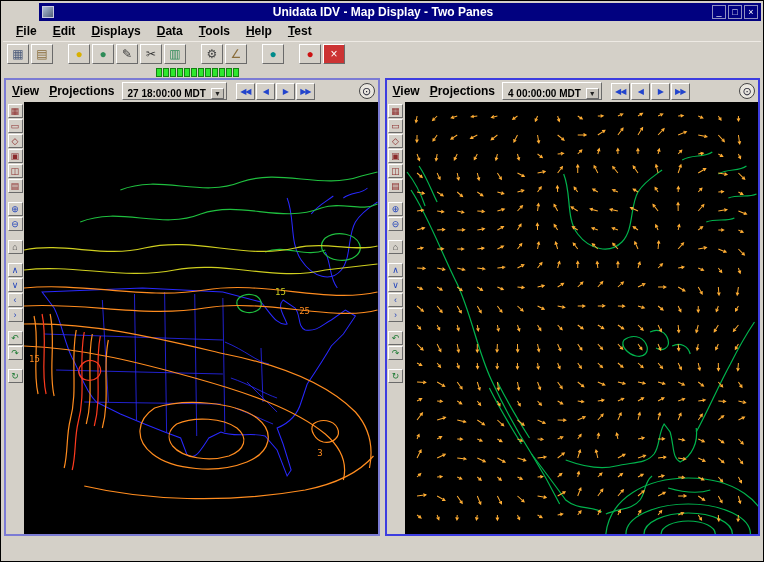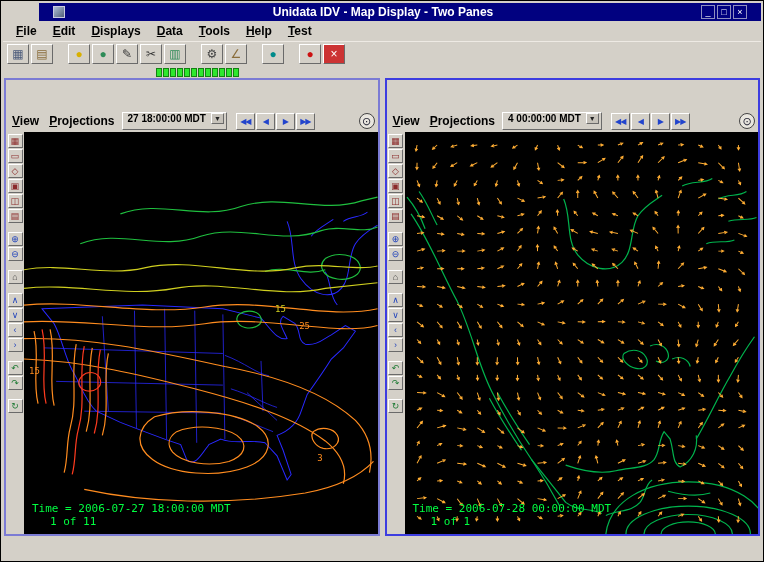--- a/index.html
+++ b/index.html
@@ -3,21 +3,21 @@
 <meta charset="utf-8">
 <style>
   * { box-sizing: border-box; margin: 0; padding: 0; }
   html,body { width:764px; height:562px; }
   body { font-family:"Liberation Sans", sans-serif; background:#555; }
 
   .window { width:764px; height:562px; border:1px solid #000; background:#d4d0c8;
             padding:2px; display:flex; flex-direction:column; overflow:hidden; }
 
   .titlebar { flex:0 0 18px; background:#010180; display:flex; align-items:center;
-              padding:0 14px; gap:3px;margin-left:36px; }
+              padding:0 3px; gap:3px;margin-left:36px; }
   .title-icon { width:12px; height:12px; background:linear-gradient(135deg,#aebed6,#51607a);
                 border:1px solid #c9c9e0; }
   .title-text { flex:1; text-align:center; color:#fff; font-weight:bold; font-size:12px; line-height:18px; }
   .win-controls { display:flex; gap:2px; }
   .win-btn { width:14px; height:14px; background:#010180; border:1px solid #8f8fc0; color:#fff;
              font-size:9px; line-height:11px; text-align:center; padding:0; cursor:pointer; }
 
   .menubar { flex:0 0 21px; display:flex; align-items:center; padding:0 5px; border-bottom:1px solid #eeeae4; }
   .menu-item { font-size:12px; font-weight:bold; color:#000; padding:2px 8px; cursor:default; }
   .mn { text-decoration:underline; }
@@ -29,23 +29,23 @@
   .tb-btn span { display:block; line-height:17px; }
   .tb-gap { width:11px; }
 
   .progress-strip { flex:0 0 12px; display:flex; align-items:center; padding-left:153px; }
   .seg { width:6px; height:9px; background:#2ee82e; border:1px solid #148014; margin-right:1px; }
 
   .panes { flex:1; display:flex; gap:5px; padding:0 1px 1px 1px; }
   .pane { flex:1; border:2px solid #7b7bd4; display:flex; flex-direction:column; background:#d4d0c8; min-width:0; }
   .pane-right { border-color:#3d3de0; }
 
-  .pane-header { flex:0 0 22px; display:flex; align-items:center; gap:4px; padding:0 3px;margin-top:30px; }
+  .pane-header { flex:0 0 22px; display:flex; align-items:center; gap:4px; padding:0 3px; }
   .pane-menu { font-size:12px; font-weight:bold; padding:0 3px; cursor:default; white-space:nowrap; }
-  .combo { display:flex; align-items:flex-start; height:18px; border:1px solid;
+  .combo { display:flex; align-items:flex-end; height:18px; border:1px solid;
            border-color:#ffffff #6a6a6a #6a6a6a #ffffff; background:#d4d0c8;
            padding:0 2px 0 5px; gap:5px; white-space:nowrap; cursor:pointer; }
   .combo-text { font-size:10px; font-weight:bold; }
   .combo-arrow { font-size:7px; border:1px solid; border-color:#ffffff #6a6a6a #6a6a6a #ffffff;
                  background:#c6c2ba; padding:1px 2px; color:#222; }
   .nav { display:flex; gap:1px; margin-left:5px; }
   .nav-btn { width:19px; height:17px; background:#d4d0c8; border:1px solid;
              border-color:#ffffff #6a6a6a #6a6a6a #ffffff; color:#2244cc; font-size:8px;
              letter-spacing:-1px; padding:0; cursor:pointer; }
   .clock-btn { margin-left:auto; width:16px; height:16px; border-radius:50%; border:1px solid #444;
@@ -240,24 +240,20 @@
               <path d="M58,262 C64,256 74,258 76,266 C78,274 70,280 62,278 C54,276 52,268 58,262"></path>
               <path d="M18,212 C24,240 16,266 22,292"></path>
             </g>
             <g id="contour-labels">
                 <text x="5" y="260" fill="#ff8c1f" class="clabel">15</text>
                 <text x="250" y="193" fill="#cfcf1f" class="clabel">15</text>
                 <text x="274" y="212" fill="#ff8c1f" class="clabel">25</text>
                 <text x="292" y="354" fill="#ff8c1f" class="clabel">3</text>
               </g>
           </svg>
-          <div class="map-caption">
-            <div>Time = 2006-07-27 18:00:00 MDT</div>
-            <div class="indent">1 of 11</div>
-          </div>
         </div>
       </div>
     </section>
 
     <section class="pane pane-right">
       <div class="pane-header">
         <span class="pane-menu"><span class="mn">V</span><span>iew</span></span>
         <span class="pane-menu"><span class="mn">P</span><span>rojections</span></span>
         <span class="combo">
           <span class="combo-text">4 00:00:00 MDT</span>
@@ -310,24 +306,20 @@
               <path d="M262,386 C276,390 292,392 304,388"></path>
               <ellipse cx="282" cy="432" rx="62" ry="30"></ellipse>
               <ellipse cx="282" cy="432" rx="44" ry="21"></ellipse>
               <ellipse cx="282" cy="432" rx="27" ry="13"></ellipse>
               <path d="M200,432 C204,396 240,376 282,376 C326,376 360,398 362,432"></path>
             </g>
             <g id="wind-vectors">
                 <path d="M12.0,14.0L10.9,20.5M10.0,17.7L10.9,20.5L12.7,18.2M12.0,33.0L11.8,40.2M10.5,37.5L11.8,40.2L13.3,37.6M12.0,52.0L14.4,58.6M12.2,56.6L14.4,58.6L14.8,55.6M12.0,71.0L17.2,75.5M14.2,74.8L17.2,75.5L16.1,72.7M12.0,90.0L19.2,91.6M16.3,92.4L19.2,91.6L16.9,89.6M12.0,109.0L18.4,108.1M16.0,109.9L18.4,108.1L15.6,107.1M12.0,128.0L19.4,125.8M17.2,127.9L19.4,125.8L16.4,125.2M12.0,147.0L18.0,145.7M15.7,147.7L18.0,145.7L15.1,144.9M12.0,166.0L20.0,166.5M17.3,167.7L20.0,166.5L17.4,164.9M12.0,185.0L17.4,187.3M14.4,187.6L17.4,187.3L15.5,184.9M12.0,204.0L18.3,209.4M15.4,208.7L18.3,209.4L17.2,206.6M12.0,223.0L15.6,227.2M12.8,226.1L15.6,227.2L15.0,224.3M12.0,242.0L18.0,248.1M15.1,247.2L18.0,248.1L17.1,245.2M12.0,261.0L16.7,263.6M13.7,263.6L16.7,263.6L15.1,261.1M12.0,280.0L20.7,280.4M18.0,281.7L20.7,280.4L18.2,278.9M12.0,299.0L16.6,296.6M14.9,299.1L16.6,296.6L13.6,296.6M12.0,318.0L17.4,310.9M16.9,313.9L17.4,310.9L14.7,312.2M12.0,337.0L14.0,332.4M14.3,335.3L14.0,332.4L11.7,334.2M12.0,356.0L16.0,348.0M16.1,351.0L16.0,348.0L13.5,349.7M12.0,375.0L15.7,371.6M14.7,374.4L15.7,371.6L12.8,372.4M12.0,394.0L20.9,392.8M18.5,394.6L20.9,392.8L18.1,391.8M12.0,413.0L16.0,416.0M13.1,415.5L16.0,416.0L14.7,413.3M32.0,14.0L27.4,18.5M28.3,15.6L27.4,18.5L30.2,17.7M32.0,33.0L27.8,39.0M28.1,36.1L27.8,39.0L30.5,37.7M32.0,52.0L30.9,58.7M29.9,55.9L30.9,58.7L32.7,56.3M32.0,71.0L34.9,77.4M32.5,75.6L34.9,77.4L35.1,74.4M32.0,90.0L38.0,93.9M35.0,93.6L38.0,93.9L36.6,91.3M32.0,109.0L38.6,109.9M35.8,111.0L38.6,109.9L36.2,108.2M32.0,128.0L39.5,127.5M37.0,129.1L39.5,127.5L36.8,126.3M32.0,147.0L38.3,146.8M35.7,148.3L38.3,146.8L35.6,145.5M32.0,166.0L39.7,167.7M36.8,168.5L39.7,167.7L37.4,165.7M32.0,185.0L37.0,188.2M34.1,188.0L37.0,188.2L35.6,185.6M32.0,204.0L37.0,210.4M34.3,209.2L37.0,210.4L36.5,207.5M32.0,223.0L34.5,228.1M32.1,226.4L34.5,228.1L34.6,225.1M32.0,242.0L35.7,249.6M33.2,247.8L35.7,249.6L35.8,246.6M32.0,261.0L35.4,265.3M32.6,264.1L35.4,265.3L34.8,262.3M32.0,280.0L39.5,284.4M36.5,284.3L39.5,284.4L37.9,281.8M32.0,299.0L37.2,299.4M34.5,300.6L37.2,299.4L34.7,297.8M32.0,318.0L40.4,315.4M38.3,317.5L40.4,315.4L37.5,314.8M32.0,337.0L36.5,334.6M34.8,337.1L36.5,334.6L33.5,334.6M32.0,356.0L40.1,352.3M38.3,354.7L40.1,352.3L37.1,352.1M32.0,375.0L37.0,374.6M34.5,376.2L37.0,374.6L34.3,373.4M32.0,394.0L39.8,398.4M36.8,398.4L39.8,398.4L38.2,395.9M32.0,413.0L33.7,417.7M31.4,415.7L33.7,417.7L34.1,414.7M52.0,14.0L46.0,16.0M48.1,13.8L46.0,16.0L49.0,16.5M52.0,33.0L45.7,37.1M47.2,34.5L45.7,37.1L48.7,36.9M52.0,52.0L49.1,58.0M49.0,55.0L49.1,58.0L51.5,56.2M52.0,71.0L53.5,78.0M51.5,75.7L53.5,78.0L54.3,75.1M52.0,90.0L57.3,94.6M54.4,93.9L57.3,94.6L56.2,91.8M52.0,109.0L58.6,110.5M55.8,111.3L58.6,110.5L56.4,108.5M52.0,128.0L59.4,127.8M56.7,129.3L59.4,127.8L56.7,126.5M52.0,147.0L58.5,147.0M55.8,148.4L58.5,147.0L55.8,145.6M52.0,166.0L59.5,167.9M56.5,168.6L59.5,167.9L57.2,165.9M52.0,185.0L56.9,188.7M54.0,188.2L56.9,188.7L55.6,185.9M52.0,204.0L56.1,210.9M53.5,209.3L56.1,210.9L56.0,207.9M52.0,223.0L53.5,228.6M51.5,226.4L53.5,228.6L54.2,225.7M52.0,242.0L53.5,250.2M51.6,247.8L53.5,250.2L54.4,247.3M52.0,261.0L53.7,266.3M51.5,264.2L53.7,266.3L54.2,263.4M52.0,280.0L56.9,287.0M54.2,285.6L56.9,287.0L56.6,284.0M52.0,299.0L56.5,301.9M53.5,301.7L56.5,301.9L55.0,299.3M52.0,318.0L60.5,320.0M57.6,320.8L60.5,320.0L58.3,318.0M52.0,337.0L57.2,337.3M54.5,338.5L57.2,337.3L54.6,335.7M52.0,356.0L60.8,357.0M58.0,358.1L60.8,357.0L58.4,355.3M52.0,375.0L56.6,377.1M53.6,377.3L56.6,377.1L54.8,374.7M52.0,394.0L57.0,401.4M54.4,400.0L57.0,401.4L56.7,398.5M52.0,413.0L51.7,418.0M50.5,415.3L51.7,418.0L53.3,415.4M72.0,14.0L65.9,14.8M68.3,13.1L65.9,14.8L68.7,15.9M72.0,33.0L65.2,36.5M66.9,34.0L65.2,36.5L68.2,36.6M72.0,52.0L69.0,57.7M68.9,54.7L69.0,57.7L71.5,56.1M72.0,71.0L73.8,78.1M71.8,75.9L73.8,78.1L74.5,75.2M72.0,90.0L77.6,93.9M74.6,93.6L77.6,93.9L76.2,91.3M72.0,109.0L79.0,109.6M76.2,110.8L79.0,109.6L76.4,107.9M72.0,128.0L79.1,126.7M76.7,128.6L79.1,126.7L76.2,125.8M72.0,147.0L78.6,146.1M76.1,147.8L78.6,146.1L75.7,145.0M72.0,166.0L79.5,167.1M76.6,168.1L79.5,167.1L77.1,165.3M72.0,185.0L77.2,188.5M74.3,188.2L77.2,188.5L75.8,185.8M72.0,204.0L75.9,210.8M73.4,209.2L75.9,210.8L75.8,207.8M72.0,223.0L73.0,228.9M71.2,226.5L73.0,228.9L73.9,226.0M72.0,242.0L72.0,250.2M70.6,247.5L72.0,250.2L73.4,247.5M72.0,261.0L72.3,266.7M70.8,264.1L72.3,266.7L73.6,264.0M72.0,280.0L74.5,288.1M72.4,286.0L74.5,288.1L75.1,285.1M72.0,299.0L75.3,303.3M72.6,302.1L75.3,303.3L74.8,300.4M72.0,318.0L79.2,322.9M76.2,322.6L79.2,322.9L77.8,320.2M72.0,337.0L76.8,339.1M73.8,339.3L76.8,339.1L74.9,336.7M72.0,356.0L80.0,359.7M77.0,359.9L80.0,359.7L78.2,357.3M72.0,375.0L75.9,378.3M72.9,377.7L75.9,378.3L74.8,375.5M72.0,394.0L75.4,402.3M73.1,400.4L75.4,402.3L75.7,399.3M72.0,413.0L71.1,417.9M70.2,415.1L71.1,417.9L73.0,415.6M92.0,14.0L86.1,15.4M88.4,13.4L86.1,15.4L89.0,16.2M92.0,33.0L85.8,37.8M87.0,35.0L85.8,37.8L88.8,37.3M92.0,52.0L90.5,58.2M89.8,55.3L90.5,58.2L92.5,55.9M92.0,71.0L96.0,77.3M93.4,75.9L96.0,77.3L95.8,74.4M92.0,90.0L98.4,91.8M95.5,92.4L98.4,91.8L96.3,89.7M92.0,109.0L98.9,107.0M96.7,109.1L98.9,107.0L95.9,106.4M92.0,128.0L98.1,124.5M96.5,127.0L98.1,124.5L95.1,124.6M92.0,147.0L98.1,144.0M96.3,146.4L98.1,144.0L95.1,143.9M92.0,166.0L99.3,165.2M96.9,166.9L99.3,165.2L96.5,164.1M92.0,185.0L97.9,187.5M95.0,187.8L97.9,187.5L96.1,185.2M92.0,204.0L96.6,210.2M93.8,208.9L96.6,210.2L96.1,207.3M92.0,223.0L93.2,229.0M91.3,226.7L93.2,229.0L94.1,226.1M92.0,242.0L91.6,250.0M90.3,247.3L91.6,250.0L93.2,247.5M92.0,261.0L91.7,266.8M90.4,264.1L91.7,266.8L93.3,264.2M92.0,280.0L93.3,288.2M91.5,285.8L93.3,288.2L94.3,285.4M92.0,299.0L94.6,303.9M92.1,302.2L94.6,303.9L94.6,300.9M92.0,318.0L98.3,323.8M95.4,323.1L98.3,323.8L97.3,321.0M92.0,337.0L96.6,339.7M93.6,339.6L96.6,339.7L95.0,337.1M92.0,356.0L99.7,360.2M96.7,360.2L99.7,360.2L98.0,357.7M92.0,375.0L95.9,378.3M93.0,377.7L95.9,378.3L94.8,375.5M92.0,394.0L96.1,401.9M93.6,400.2L96.1,401.9L96.1,398.9M92.0,413.0L92.0,418.1M90.6,415.4L92.0,418.1L93.4,415.4M112.0,14.0L107.2,17.3M108.5,14.7L107.2,17.3L110.1,17.0M112.0,33.0L108.4,40.1M108.3,37.1L108.4,40.1L110.8,38.4M112.0,52.0L113.6,58.0M111.6,55.8L113.6,58.0L114.3,55.0M112.0,71.0L118.8,74.5M115.8,74.6L118.8,74.5L117.1,72.0M112.0,90.0L118.3,88.2M116.1,90.3L118.3,88.2L115.3,87.6M112.0,109.0L117.0,103.7M116.2,106.6L117.0,103.7L114.2,104.6M112.0,128.0L115.6,122.1M115.4,125.1L115.6,122.1L113.0,123.7M112.0,147.0L116.3,141.6M115.8,144.5L116.3,141.6L113.6,142.7M112.0,166.0L118.4,162.7M116.7,165.1L118.4,162.7L115.4,162.6M112.0,185.0L118.6,185.7M115.8,186.8L118.6,185.7L116.1,184.0M112.0,204.0L117.6,209.1M114.7,208.3L117.6,209.1L116.6,206.2M112.0,223.0L114.0,228.9M111.8,226.9L114.0,228.9L114.5,226.0M112.0,242.0L112.2,249.9M110.7,247.3L112.2,249.9L113.6,247.2M112.0,261.0L111.9,267.0M110.6,264.3L111.9,267.0L113.4,264.3M112.0,280.0L113.5,288.1M111.6,285.7L113.5,288.1L114.4,285.2M112.0,299.0L114.8,303.9M112.3,302.3L114.8,303.9L114.7,300.9M112.0,318.0L118.6,323.3M115.6,322.7L118.6,323.3L117.4,320.5M112.0,337.0L117.0,339.1M114.0,339.4L117.0,339.1L115.1,336.8M112.0,356.0L120.3,358.6M117.3,359.2L120.3,358.6L118.2,356.4M112.0,375.0L116.8,377.2M113.8,377.4L116.8,377.2L114.9,374.8M112.0,394.0L118.6,399.9M115.7,399.2L118.6,399.9L117.6,397.1M112.0,413.0L114.1,417.6M111.7,415.8L114.1,417.6L114.3,414.7M132.0,14.0L129.8,19.3M129.5,16.3L129.8,19.3L132.1,17.4M132.0,33.0L133.3,41.0M131.5,38.6L133.3,41.0L134.3,38.2M132.0,52.0L136.8,55.6M133.9,55.2L136.8,55.6L135.6,52.9M132.0,71.0L139.6,69.4M137.3,71.3L139.6,69.4L136.8,68.6M132.0,90.0L135.7,84.8M135.3,87.8L135.7,84.8L133.0,86.2M132.0,109.0L133.0,101.6M134.0,104.4L133.0,101.6L131.2,104.0M132.0,128.0L131.8,121.3M133.3,123.9L131.8,121.3L130.5,124.0M132.0,147.0L133.3,140.0M134.2,142.8L133.3,140.0L131.4,142.3M132.0,166.0L136.4,160.5M135.9,163.4L136.4,160.5L133.6,161.7M132.0,185.0L138.6,183.5M136.3,185.5L138.6,183.5L135.7,182.7M132.0,204.0L138.6,207.3M135.6,207.4L138.6,207.3L136.9,204.9M132.0,223.0L135.3,228.5M132.7,227.0L135.3,228.5L135.1,225.5M132.0,242.0L133.5,249.6M131.6,247.3L133.5,249.6L134.4,246.7M132.0,261.0L132.9,267.0M131.1,264.6L132.9,267.0L133.9,264.2M132.0,280.0L134.8,287.6M132.5,285.6L134.8,287.6L135.2,284.6M132.0,299.0L135.9,303.3M133.0,302.3L135.9,303.3L135.2,300.4M132.0,318.0L139.6,321.4M136.6,321.6L139.6,321.4L137.8,319.0M132.0,337.0L137.5,337.4M134.8,338.6L137.5,337.4L135.0,335.8M132.0,356.0L140.5,355.0M138.1,356.7L140.5,355.0L137.7,353.9M132.0,375.0L137.3,374.6M134.8,376.2L137.3,374.6L134.6,373.4M132.0,394.0L140.6,395.5M137.8,396.4L140.6,395.5L138.3,393.6M132.0,413.0L136.5,415.6M133.5,415.5L136.5,415.6L134.9,413.0M152.0,14.0L153.7,19.4M151.5,17.3L153.7,19.4L154.2,16.4M152.0,33.0L158.4,38.2M155.5,37.6L158.4,38.2L157.2,35.4M152.0,52.0L157.9,51.4M155.4,53.1L157.9,51.4L155.1,50.3M152.0,71.0L156.8,64.7M156.3,67.6L156.8,64.7L154.1,65.9M152.0,90.0L151.7,83.8M153.2,86.4L151.7,83.8L150.4,86.5M152.0,109.0L148.4,102.3M150.9,103.9L148.4,102.3L148.4,105.3M152.0,128.0L148.5,122.5M151.1,124.0L148.5,122.5L148.7,125.5M152.0,147.0L149.9,140.0M152.0,142.1L149.9,140.0L149.3,143.0M152.0,166.0L153.9,159.4M154.6,162.3L153.9,159.4L151.8,161.5M152.0,185.0L157.9,181.4M156.4,184.0L157.9,181.4L154.9,181.6M152.0,204.0L159.1,205.5M156.2,206.3L159.1,205.5L156.8,203.6M152.0,223.0L156.5,227.8M153.7,226.8L156.5,227.8L155.7,224.9M152.0,242.0L155.0,248.9M152.7,247.1L155.0,248.9L155.3,246.0M152.0,261.0L154.3,266.8M152.0,264.9L154.3,266.8L154.6,263.8M152.0,280.0L156.6,286.5M153.9,285.1L156.6,286.5L156.2,283.5M152.0,299.0L157.1,302.0M154.1,301.9L157.1,302.0L155.6,299.4M152.0,318.0L160.2,318.2M157.5,319.5L160.2,318.2L157.6,316.7M152.0,337.0L157.2,334.8M155.3,337.1L157.2,334.8L154.2,334.5M152.0,356.0L158.7,350.8M157.5,353.5L158.7,350.8L155.7,351.3M152.0,375.0L156.2,371.5M155.0,374.3L156.2,371.5L153.2,372.1M152.0,394.0L159.5,389.7M158.0,392.2L159.5,389.7L156.6,389.8M152.0,413.0L157.1,412.0M154.8,413.9L157.1,412.0L154.2,411.1M172.0,14.0L176.6,17.0M173.6,16.7L176.6,17.0L175.2,14.4M172.0,33.0L180.4,32.9M177.8,34.3L180.4,32.9L177.7,31.5M172.0,52.0L176.1,47.9M175.2,50.8L176.1,47.9L173.2,48.8M172.0,71.0L172.0,62.9M173.4,65.5L172.0,62.9L170.6,65.5M172.0,90.0L168.4,85.1M171.1,86.4L168.4,85.1L168.8,88.1M172.0,109.0L165.4,104.8M168.4,105.0L165.4,104.8L166.9,107.4M172.0,128.0L166.6,124.6M169.6,124.8L166.6,124.6L168.1,127.2M172.0,147.0L167.5,141.0M170.3,142.3L167.5,141.0L168.0,144.0M172.0,166.0L172.0,159.3M173.4,161.9L172.0,159.3L170.6,161.9M172.0,185.0L177.1,180.1M176.2,182.9L177.1,180.1L174.2,180.9M172.0,204.0L179.1,204.1M176.4,205.5L179.1,204.1L176.5,202.7M172.0,223.0L177.4,227.0M174.5,226.6L177.4,227.0L176.2,224.3M172.0,242.0L176.2,248.1M173.6,246.7L176.2,248.1L175.9,245.1M172.0,261.0L175.7,266.3M173.0,264.9L175.7,266.3L175.3,263.3M172.0,280.0L178.1,284.8M175.2,284.3L178.1,284.8L176.9,282.0M172.0,299.0L178.0,299.9M175.2,300.9L178.0,299.9L175.6,298.1M172.0,318.0L179.4,314.7M177.5,317.1L179.4,314.7L176.4,314.5M172.0,337.0L175.4,332.4M175.0,335.3L175.4,332.4L172.7,333.6M172.0,356.0L174.5,348.0M175.1,351.0L174.5,348.0L172.4,350.1M172.0,375.0L173.2,369.6M174.0,372.5L173.2,369.6L171.3,371.9M172.0,394.0L175.1,386.0M175.4,388.9L175.1,386.0L172.8,387.9M172.0,413.0L175.3,408.8M174.8,411.8L175.3,408.8L172.5,410.0M192.0,14.0L197.4,13.9M194.8,15.4L197.4,13.9L194.7,12.6M192.0,33.0L199.1,28.3M197.7,30.9L199.1,28.3L196.1,28.6M192.0,52.0L193.5,46.6M194.1,49.5L193.5,46.6L191.4,48.8M192.0,71.0L188.3,63.6M190.8,65.4L188.3,63.6L188.2,66.6M192.0,90.0L186.9,87.0M189.9,87.1L186.9,87.0L188.5,89.5M192.0,109.0L184.3,106.9M187.2,106.3L184.3,106.9L186.5,109.0M192.0,128.0L186.1,125.9M189.1,125.5L186.1,125.9L188.2,128.1M192.0,147.0L186.5,141.7M189.4,142.5L186.5,141.7L187.4,144.6M192.0,166.0L191.3,159.5M193.0,162.0L191.3,159.5L190.2,162.3M192.0,185.0L196.9,179.6M196.1,182.5L196.9,179.6L194.0,180.6M192.0,204.0L198.9,203.7M196.3,205.2L198.9,203.7L196.2,202.4M192.0,223.0L197.9,226.6M194.9,226.4L197.9,226.6L196.4,224.0M192.0,242.0L196.8,247.4M194.0,246.4L196.8,247.4L196.1,244.5M192.0,261.0L196.7,265.6M193.8,264.8L196.7,265.6L195.8,262.8M192.0,280.0L199.0,283.0M196.0,283.3L199.0,283.0L197.1,280.7M192.0,299.0L198.1,297.9M195.8,299.8L198.1,297.9L195.3,297.0M192.0,318.0L197.3,312.1M196.6,315.0L197.3,312.1L194.5,313.1M192.0,337.0L192.9,331.2M193.9,334.0L192.9,331.2L191.1,333.5M192.0,356.0L190.1,348.0M192.1,350.2L190.1,348.0L189.3,350.9M192.0,375.0L196.1,371.1M195.1,374.0L196.1,371.1L193.2,371.9M192.0,394.0L197.0,387.2M196.6,390.1L197.0,387.2L194.3,388.5M192.0,413.0L194.3,408.1M194.4,411.1L194.3,408.1L191.9,409.9M212.0,14.0L216.9,11.9M215.0,14.3L216.9,11.9L213.9,11.7M212.0,33.0L217.1,26.1M216.7,29.1L217.1,26.1L214.4,27.4M212.0,52.0L211.9,46.5M213.3,49.1L211.9,46.5L210.5,49.2M212.0,71.0L206.8,64.5M209.5,65.6L206.8,64.5L207.3,67.4M212.0,90.0L206.7,87.7M209.7,87.5L206.7,87.7L208.6,90.0M212.0,109.0L204.1,107.3M207.0,106.5L204.1,107.3L206.4,109.3M212.0,128.0L206.3,125.9M209.3,125.5L206.3,125.9L208.3,128.1M212.0,147.0L206.8,141.2M209.6,142.2L206.8,141.2L207.5,144.1M212.0,166.0L212.0,159.6M213.4,162.3L212.0,159.6L210.6,162.2M212.0,185.0L217.5,180.0M216.5,182.9L217.5,180.0L214.6,180.8M212.0,204.0L218.7,204.3M216.0,205.6L218.7,204.3L216.2,202.8M212.0,223.0L217.8,227.0M214.9,226.7L217.8,227.0L216.5,224.4M212.0,242.0L216.8,247.3M213.9,246.2L216.8,247.3L216.0,244.3M212.0,261.0L217.1,265.3M214.2,264.7L217.1,265.3L216.0,262.6M212.0,280.0L219.2,281.8M216.3,282.6L219.2,281.8L217.0,279.8M212.0,299.0L217.8,296.4M216.0,298.8L217.8,296.4L214.8,296.2M212.0,318.0L215.2,310.9M215.4,313.9L215.2,310.9L212.8,312.7M212.0,337.0L210.7,331.1M212.7,333.4L210.7,331.1L209.9,334.0M212.0,356.0L219.1,352.2M217.5,354.7L219.1,352.2L216.1,352.2M212.0,375.0L216.6,371.5M215.3,374.2L216.6,371.5L213.6,372.0M212.0,394.0L217.5,387.7M216.8,390.6L217.5,387.7L214.7,388.8M212.0,413.0L214.5,408.1M214.6,411.1L214.5,408.1L212.0,409.8M232.0,14.0L236.5,11.3M234.9,13.9L236.5,11.3L233.5,11.5M232.0,33.0L236.6,25.6M236.4,28.6L236.6,25.6L234.0,27.1M232.0,52.0L231.9,46.6M233.3,49.2L231.9,46.6L230.5,49.3M232.0,71.0L227.2,64.0M229.9,65.4L227.2,64.0L227.6,67.0M232.0,90.0L227.2,87.0M230.2,87.2L227.2,87.0L228.7,89.6M232.0,109.0L224.5,105.5M227.5,105.4L224.5,105.5L226.3,107.9M232.0,128.0L227.2,124.5M230.2,124.9L227.2,124.5L228.5,127.2M232.0,147.0L228.8,139.8M231.1,141.6L228.8,139.8L228.5,142.8M232.0,166.0L233.9,160.1M234.5,163.0L233.9,160.1L231.8,162.1M232.0,185.0L238.9,181.8M237.1,184.2L238.9,181.8L235.9,181.6M232.0,204.0L238.3,205.9M235.3,206.5L238.3,205.9L236.2,203.8M232.0,223.0L237.1,228.2M234.2,227.3L237.1,228.2L236.2,225.3M232.0,242.0L236.0,247.6M233.3,246.3L236.0,247.6L235.6,244.7M232.0,261.0L237.1,265.6M234.2,264.9L237.1,265.6L236.1,262.8M232.0,280.0L239.1,281.5M236.2,282.3L239.1,281.5L236.8,279.6M232.0,299.0L237.6,295.7M236.1,298.2L237.6,295.7L234.7,295.8M232.0,318.0L233.9,310.6M234.6,313.5L233.9,310.6L231.9,312.8M232.0,337.0L238.1,335.7M235.8,337.6L238.1,335.7L235.2,334.8M232.0,356.0L239.5,353.4M237.5,355.6L239.5,353.4L236.6,353.0M232.0,375.0L237.2,372.2M235.5,374.7L237.2,372.2L234.2,372.2M232.0,394.0L238.2,388.6M237.2,391.4L238.2,388.6L235.3,389.3M232.0,413.0L234.9,408.2M234.7,411.2L234.9,408.2L232.3,409.7M252.0,14.0L256.7,11.9M254.9,14.3L256.7,11.9L253.7,11.7M252.0,33.0L258.0,26.6M257.2,29.5L258.0,26.6L255.2,27.6M252.0,52.0L253.3,46.9M254.0,49.8L253.3,46.9L251.3,49.1M252.0,71.0L249.9,62.7M252.0,64.9L249.9,62.7L249.2,65.6M252.0,90.0L249.0,85.4M251.6,86.8L249.0,85.4L249.2,88.4M252.0,109.0L246.9,102.4M249.6,103.6L246.9,102.4L247.4,105.4M252.0,128.0L249.6,122.7M252.0,124.6L249.6,122.7L249.4,125.7M252.0,147.0L252.7,139.0M253.9,141.7L252.7,139.0L251.1,141.5M252.0,166.0L256.4,161.8M255.5,164.6L256.4,161.8L253.5,162.6M252.0,185.0L259.8,185.1M257.1,186.5L259.8,185.1L257.1,183.6M252.0,204.0L257.0,208.0M254.0,207.5L257.0,208.0L255.8,205.3M252.0,223.0L255.3,229.6M252.9,227.9L255.3,229.6L255.4,226.6M252.0,242.0L254.6,248.2M252.3,246.3L254.6,248.2L254.9,245.3M252.0,261.0L256.5,266.5M253.7,265.3L256.5,266.5L255.9,263.5M252.0,280.0L258.8,282.0M255.9,282.6L258.8,282.0L256.7,279.9M252.0,299.0L257.9,295.8M256.2,298.3L257.9,295.8L254.9,295.8M252.0,318.0L253.9,310.8M254.6,313.7L253.9,310.8L251.8,313.0M252.0,337.0L258.4,336.8M255.8,338.3L258.4,336.8L255.7,335.5M252.0,356.0L259.7,355.1M257.3,356.8L259.7,355.1L257.0,354.0M252.0,375.0L257.9,373.6M255.6,375.6L257.9,373.6L255.0,372.8M252.0,394.0L259.2,390.3M257.5,392.8L259.2,390.3L256.2,390.3M252.0,413.0L255.6,408.5M255.1,411.5L255.6,408.5L252.9,409.7M272.0,14.0L277.1,13.6M274.6,15.2L277.1,13.6L274.3,12.4M272.0,33.0L280.2,29.6M278.3,32.0L280.2,29.6L277.2,29.3M272.0,52.0L275.6,48.2M274.8,51.1L275.6,48.2L272.7,49.1M272.0,71.0L274.8,62.8M275.3,65.7L274.8,62.8L272.6,64.8M272.0,90.0L272.2,84.6M273.5,87.3L272.2,84.6L270.7,87.2M272.0,109.0L271.9,100.5M273.3,103.2L271.9,100.5L270.5,103.2M272.0,128.0L273.2,122.5M274.0,125.4L273.2,122.5L271.3,124.7M272.0,147.0L277.4,140.8M276.7,143.7L277.4,140.8L274.6,141.9M272.0,166.0L277.8,165.0M275.5,166.8L277.8,165.0L275.0,164.0M272.0,185.0L278.8,189.0M275.8,188.9L278.8,189.0L277.2,186.5M272.0,204.0L274.7,209.7M272.2,207.9L274.7,209.7L274.8,206.7M272.0,223.0L272.7,230.5M271.1,228.0L272.7,230.5L273.9,227.8M272.0,242.0L272.7,248.6M271.0,246.1L272.7,248.6L273.8,245.8M272.0,261.0L275.2,267.5M272.8,265.7L275.2,267.5L275.3,264.5M272.0,280.0L278.2,283.1M275.2,283.2L278.2,283.1L276.5,280.6M272.0,299.0L278.4,296.6M276.5,298.8L278.4,296.6L275.5,296.2M272.0,318.0L274.8,311.2M275.1,314.2L274.8,311.2L272.4,313.2M272.0,337.0L278.4,338.2M275.6,339.1L278.4,338.2L276.1,336.3M272.0,356.0L279.5,357.2M276.7,358.2L279.5,357.2L277.2,355.4M272.0,375.0L278.2,375.6M275.4,376.8L278.2,375.6L275.7,374.0M272.0,394.0L280.0,393.9M277.3,395.4L280.0,393.9L277.3,392.5M272.0,413.0L277.4,410.7M275.5,413.1L277.4,410.7L274.4,410.4M292.0,14.0L296.6,16.1M293.6,16.3L296.6,16.1L294.8,13.7M292.0,33.0L300.7,34.7M297.9,35.6L300.7,34.7L298.4,32.8M292.0,52.0L297.1,51.1M294.7,53.0L297.1,51.1L294.2,50.2M292.0,71.0L299.5,66.5M298.0,69.1L299.5,66.5L296.5,66.6M292.0,90.0L295.7,86.2M294.9,89.1L295.7,86.2L292.8,87.1M292.0,109.0L297.6,102.5M297.0,105.5L297.6,102.5L294.8,103.6M292.0,128.0L296.4,124.7M295.2,127.4L296.4,124.7L293.5,125.1M292.0,147.0L300.2,145.4M297.9,147.3L300.2,145.4L297.3,144.5M292.0,166.0L297.3,168.4M294.3,168.6L297.3,168.4L295.5,166.0M292.0,185.0L296.0,192.0M293.4,190.4L296.0,192.0L295.9,189.0M292.0,204.0L292.0,210.1M290.6,207.5L292.0,210.1L293.4,207.5M292.0,223.0L290.0,230.5M289.3,227.5L290.0,230.5L292.0,228.3M292.0,242.0L290.8,248.3M289.9,245.4L290.8,248.3L292.7,246.0M292.0,261.0L293.6,268.2M291.6,265.9L293.6,268.2L294.4,265.3M292.0,280.0L297.3,284.2M294.4,283.7L297.3,284.2L296.1,281.5M292.0,299.0L299.0,297.9M296.6,299.7L299.0,297.9L296.1,296.9M292.0,318.0L296.1,312.2M295.7,315.2L296.1,312.2L293.4,313.5M292.0,337.0L298.1,339.7M295.1,339.9L298.1,339.7L296.3,337.3M292.0,356.0L298.8,359.2M295.8,359.4L298.8,359.2L297.0,356.8M292.0,375.0L297.6,378.0M294.6,378.0L297.6,378.0L295.9,375.5M292.0,394.0L298.4,398.5M295.4,398.1L298.4,398.5L297.0,395.8M292.0,413.0L295.3,418.1M292.7,416.6L295.3,418.1L295.0,415.1M312.0,14.0L314.7,18.2M312.1,16.8L314.7,18.2L314.5,15.2M312.0,33.0L318.0,39.6M315.2,38.6L318.0,39.6L317.3,36.7M312.0,52.0L316.4,54.5M313.4,54.4L316.4,54.5L314.8,52.0M312.0,71.0L320.7,72.5M317.9,73.5L320.7,72.5L318.3,70.7M312.0,90.0L317.2,89.5M314.7,91.2L317.2,89.5L314.5,88.4M312.0,109.0L320.6,107.6M318.2,109.4L320.6,107.6L317.7,106.6M312.0,128.0L317.4,128.0M314.8,129.4L317.4,128.0L314.8,126.6M312.0,147.0L319.8,150.2M316.8,150.5L319.8,150.2L317.9,147.9M312.0,166.0L315.4,170.5M312.7,169.3L315.4,170.5L315.0,167.6M312.0,185.0L312.7,193.2M311.1,190.6L312.7,193.2L313.9,190.4M312.0,204.0L310.0,209.6M309.5,206.6L310.0,209.6L312.2,207.6M312.0,223.0L307.9,229.8M308.1,226.8L307.9,229.8L310.5,228.2M312.0,242.0L309.4,247.7M309.2,244.7L309.4,247.7L311.8,245.9M312.0,261.0L312.1,268.6M310.7,265.9L312.1,268.6L313.5,265.9M312.0,280.0L316.3,285.0M313.5,283.9L316.3,285.0L315.7,282.1M312.0,299.0L319.2,299.5M316.5,300.7L319.2,299.5L316.6,297.9M312.0,318.0L317.4,313.6M316.2,316.3L317.4,313.6L314.4,314.2M312.0,337.0L317.5,341.0M314.6,340.6L317.5,341.0L316.2,338.3M312.0,356.0L317.6,360.8M314.6,360.1L317.6,360.8L316.5,358.0M312.0,375.0L316.3,379.8M313.5,378.8L316.3,379.8L315.6,376.9M312.0,394.0L315.7,400.7M313.2,399.1L315.7,400.7L315.7,397.7M312.0,413.0L312.5,419.2M310.9,416.6L312.5,419.2L313.7,416.4M332.0,14.0L332.1,19.0M330.6,16.4L332.1,19.0L333.5,16.3M332.0,33.0L333.3,41.9M331.5,39.5L333.3,41.9L334.3,39.1M332.0,52.0L334.1,56.6M331.7,54.8L334.1,56.6L334.3,53.6M332.0,71.0L338.3,77.3M335.4,76.4L338.3,77.3L337.4,74.4M332.0,90.0L336.5,92.5M333.5,92.5L336.5,92.5L334.9,90.0M332.0,109.0L340.1,112.2M337.2,112.6L340.1,112.2L338.2,109.9M332.0,128.0L336.7,130.4M333.7,130.5L336.7,130.4L335.0,128.0M332.0,147.0L338.0,153.1M335.2,152.2L338.0,153.1L337.2,150.2M332.0,166.0L333.8,171.3M331.6,169.2L333.8,171.3L334.3,168.3M332.0,185.0L330.8,193.2M329.7,190.4L330.8,193.2L332.5,190.8M332.0,204.0L329.1,209.0M329.2,206.0L329.1,209.0L331.6,207.5M332.0,223.0L327.0,229.3M327.6,226.3L327.0,229.3L329.8,228.1M332.0,242.0L328.9,247.3M329.0,244.3L328.9,247.3L331.5,245.7M332.0,261.0L331.4,268.7M330.2,265.9L331.4,268.7L333.0,266.2M332.0,280.0L335.6,285.4M332.9,284.0L335.6,285.4L335.3,282.4M332.0,299.0L339.2,300.7M336.3,301.5L339.2,300.7L336.9,298.7M332.0,318.0L338.1,315.0M336.4,317.4L338.1,315.0L335.1,314.9M332.0,337.0L336.8,342.1M334.0,341.2L336.8,342.1L336.0,339.2M332.0,356.0L336.3,361.7M333.6,360.5L336.3,361.7L335.8,358.8M332.0,375.0L335.1,380.9M332.6,379.2L335.1,380.9L335.1,377.9M332.0,394.0L333.9,401.3M331.9,399.1L333.9,401.3L334.6,398.3M332.0,413.0L331.6,419.3M330.3,416.6L331.6,419.3L333.2,416.8" class="wvec"></path>
               </g>
           </svg>
-          <div class="map-caption">
-            <div>Time = 2006-07-28 00:00:00 MDT</div>
-            <div class="indent">1 of 1</div>
-          </div>
         </div>
       </div>
     </section>
 
   </div>
 
   <div class="statusbar">
     <div class="status-rest"></div>
   </div>
 

